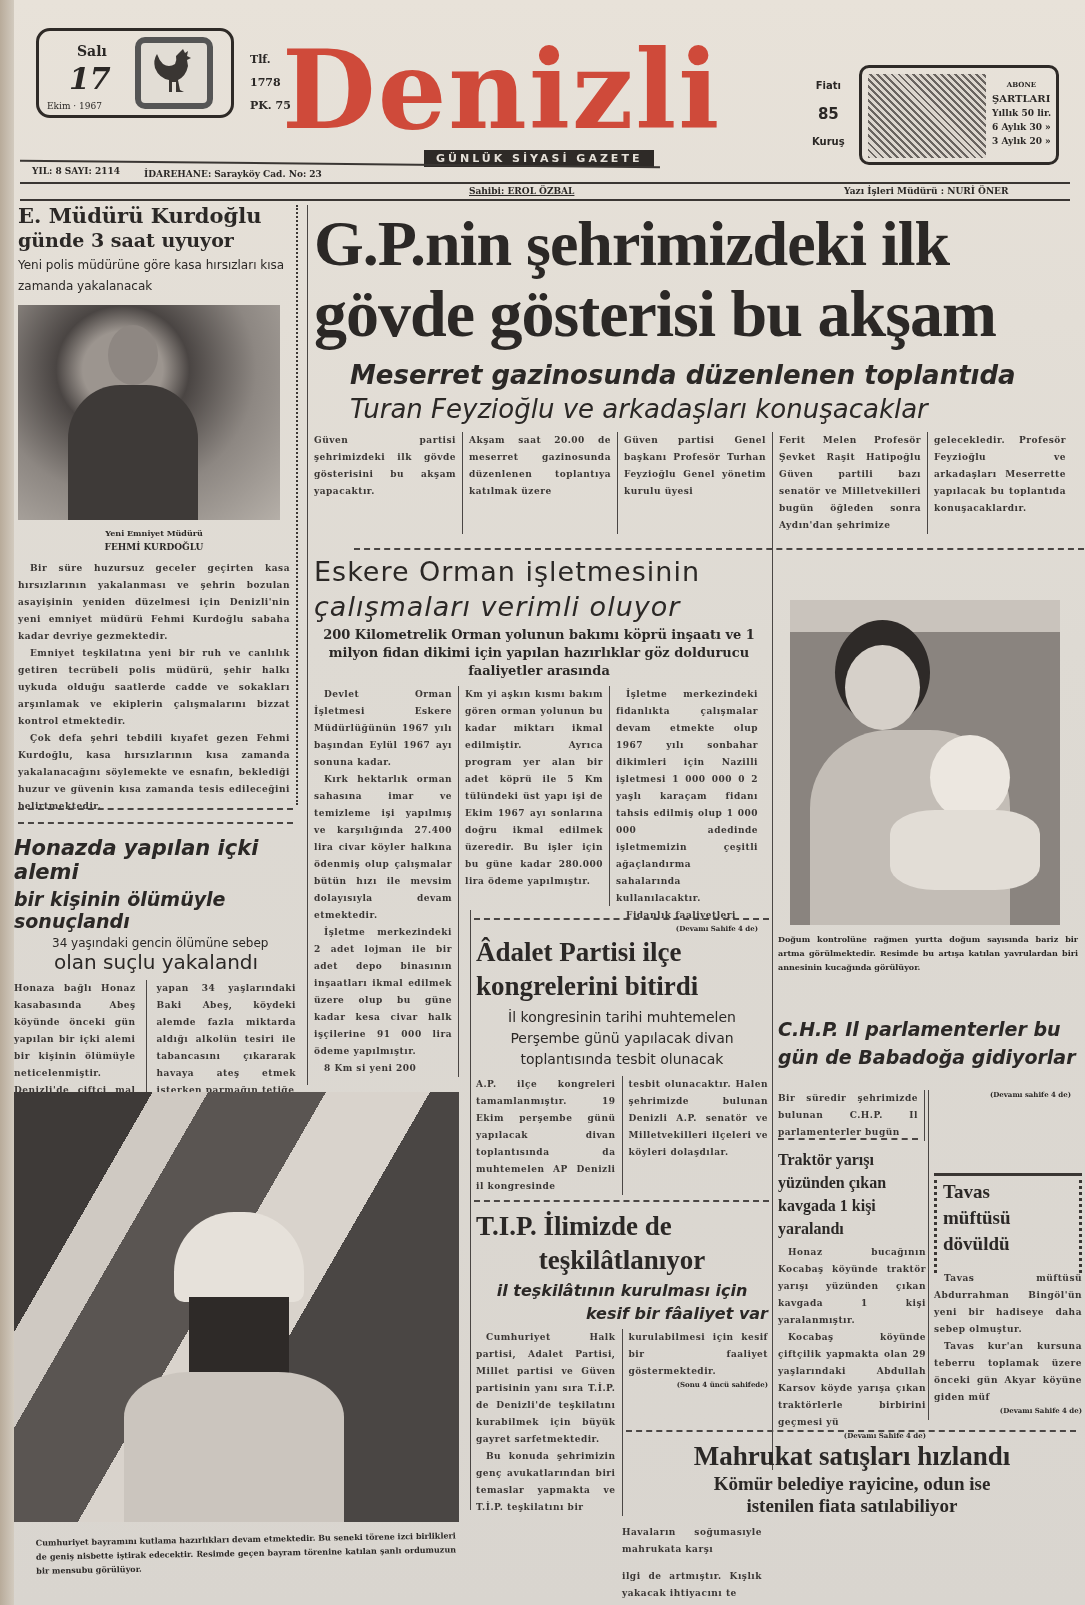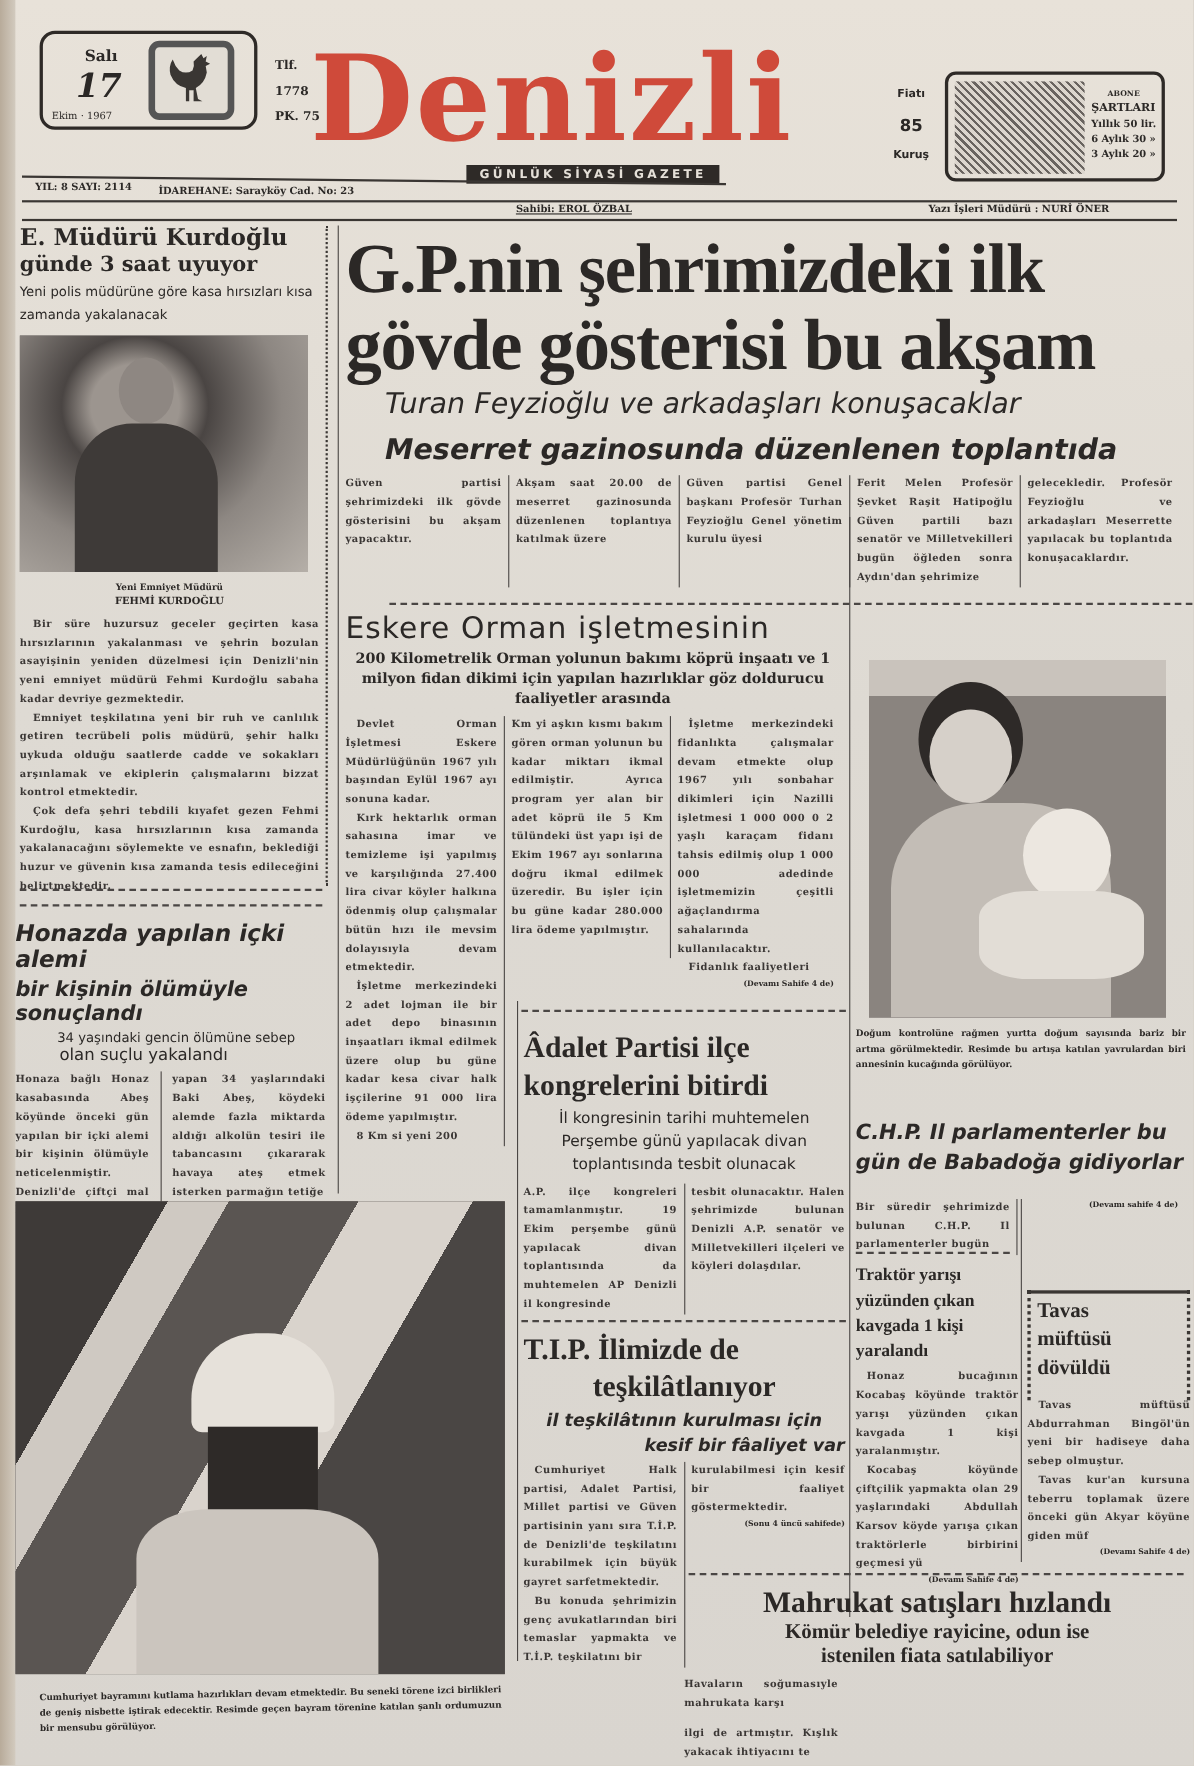--- a/index.html
+++ b/index.html
@@ -135,21 +135,21 @@
     <p class="body" style="text-indent:12px;">Çok defa şehri tebdili kıyafet gezen Fehmi Kurdoğlu, kasa hırsızlarının kısa zamanda yakalanacağını söylemekte ve esnafın, beklediği huzur ve güvenin kısa zamanda tesis edileceğini belirtmektedir.</p>
   </div>
   <div class="abs vline" style="left:282px;top:205px;height:600px;border-left:2px dotted #3a3633;background:none;"></div>
   <div class="abs dash" style="left:4px;top:808px;width:275px;"></div>
   <div class="abs dash" style="left:4px;top:822px;width:275px;"></div>
 
   <div class="abs" style="left:0px;top:836px;width:282px;">
     <div class="hl-sans" style="font-size:21px;font-style:italic;">Honazda yapılan içki alemi</div>
     <div class="hl-sans" style="font-size:19px;font-style:italic;margin-top:4px;">bir kişinin ölümüyle sonuçlandı</div>
     <div class="hl-sans" style="font-size:12px;font-weight:normal;margin-top:4px;margin-left:38px;">34 yaşındaki gencin ölümüne sebep</div>
-    <div class="hl-sans" style="font-size:15px;font-weight:normal;margin-left:40px;">olan suçlu yakalandı</div>
+    <div class="hl-sans" style="font-size:20px;font-weight:normal;margin-left:40px;">olan suçlu yakalandı</div>
     <div style="display:flex;gap:10px;margin-top:6px;">
       <p class="body" style="width:122px;">Honaza bağlı Honaz kasabasında Abeş köyünde önceki gün yapılan bir içki alemi bir kişinin ölümüyle neticelenmiştir. Denizli'de çiftçi mal koruma bekçiliği</p>
       <div class="vline"></div>
       <div style="width:140px;">
         <p class="body">yapan 34 yaşlarındaki Baki Abeş, köydeki alemde fazla miktarda aldığı alkolün tesiri ile tabancasını çıkararak havaya ateş etmek isterken parmağın tetiğe</p>
         <div class="cont">(Sonu 4 üncü sahifede)</div>
       </div>
     </div>
   </div>
 
@@ -159,38 +159,39 @@
     <div style="position:absolute;left:175px;top:205px;width:100px;height:80px;background:#2e2a28;"></div>
     <div style="position:absolute;left:110px;top:280px;width:220px;height:150px;background:#cbc5be;border-radius:30% 30% 0 0;"></div>
   </div>
   <p class="caption abs" style="left:22px;top:1532px;width:420px;transform:rotate(-1deg);">Cumhuriyet bayramını kutlama hazırlıkları devam etmektedir. Bu seneki törene izci birlikleri de geniş nisbette iştirak edecektir. Resimde geçen bayram törenine katılan şanlı ordumuzun bir mensubu görülüyor.</p>
 
   <div class="abs vline" style="left:293px;top:205px;height:880px;"></div>
 
   <div class="abs" style="left:300px;top:210px;width:770px;">
     <div class="hl" style="font-size:64px;letter-spacing:-1px;font-family:'Liberation Serif',serif;">G.P.nin şehrimizdeki ilk</div>
     <div class="hl" style="font-size:66px;letter-spacing:-1px;font-family:'Liberation Serif',serif;margin-top:2px;">gövde gösterisi bu akşam</div>
+    <div class="hl-sans" style="font-size:26px;font-style:italic;margin-top:12px;margin-left:36px;">Meserret gazinosunda düzenlenen toplantıda</div>
     <div class="hl-sans" style="font-size:26px;font-style:italic;font-weight:normal;margin-top:4px;margin-left:36px;">Turan Feyzioğlu ve arkadaşları konuşacaklar</div>
-    <div class="hl-sans" style="font-size:26px;font-style:italic;margin-top:12px;margin-left:36px;">Meserret gazinosunda düzenlenen toplantıda</div>
     <div style="display:flex;gap:6px;margin-top:8px;">
       <p class="body" style="width:142px;">Güven partisi şehrimizdeki ilk gövde gösterisini bu akşam yapacaktır.</p>
       <div class="vline"></div>
       <p class="body" style="width:142px;">Akşam saat 20.00 de meserret gazinosunda düzenlenen toplantıya katılmak üzere</p>
       <div class="vline"></div>
       <p class="body" style="width:142px;">Güven partisi Genel başkanı Profesör Turhan Feyzioğlu Genel yönetim kurulu üyesi</p>
       <div class="vline"></div>
       <p class="body" style="width:142px;">Ferit Melen Profesör Şevket Raşit Hatipoğlu Güven partili bazı senatör ve Milletvekilleri bugün öğleden sonra Aydın'dan şehrimize</p>
       <div class="vline"></div>
       <p class="body" style="width:132px;">gelecekledir. Profesör Feyzioğlu ve arkadaşları Meserrette yapılacak bu toplantıda konuşacaklardır.</p>
     </div>
   </div>
   <div class="abs dash" style="left:340px;top:548px;width:730px;"></div>
 
   <div class="abs" style="left:300px;top:556px;width:450px;">
     <div class="hl-sans" style="font-size:27px;font-weight:normal;letter-spacing:1px;">Eskere Orman işletmesinin</div>
+    <div class="hl-sans" style="font-size:27px;font-weight:normal;font-style:italic;letter-spacing:1px;margin-top:4px;">çalışmaları verimli oluyor</div>
     <div class="hl" style="font-size:13px;text-align:center;line-height:18px;margin-top:4px;">200 Kilometrelik Orman yolunun bakımı köprü inşaatı ve 1 milyon fidan dikimi için yapılan hazırlıklar göz doldurucu faaliyetler arasında</div>
     <div style="display:flex;gap:6px;margin-top:6px;">
       <div style="width:138px;">
         <p class="body" style="text-indent:10px;">Devlet Orman İşletmesi Eskere Müdürlüğünün 1967 yılı başından Eylül 1967 ayı sonuna kadar.</p>
         <p class="body" style="text-indent:10px;">Kırk hektarlık orman sahasına imar ve temizleme işi yapılmış ve karşılığında 27.400 lira civar köyler halkına ödenmiş olup çalışmalar bütün hızı ile mevsim dolayısıyla devam etmektedir.</p>
         <p class="body" style="text-indent:10px;">İşletme merkezindeki 2 adet lojman ile bir adet depo binasının inşaatları ikmal edilmek üzere olup bu güne kadar kesa civar halk işçilerine 91 000 lira ödeme yapılmıştır.</p>
         <p class="body" style="text-indent:10px;">8 Km si yeni 200</p>
       </div>
       <div class="vline"></div>
       <p class="body" style="width:138px;height:220px;">Km yi aşkın kısmı bakım gören orman yolunun bu kadar miktarı ikmal edilmiştir. Ayrıca program yer alan bir adet köprü ile 5 Km tülündeki üst yapı işi de Ekim 1967 ayı sonlarına doğru ikmal edilmek üzeredir. Bu işler için bu güne kadar 280.000 lira ödeme yapılmıştır.</p>

